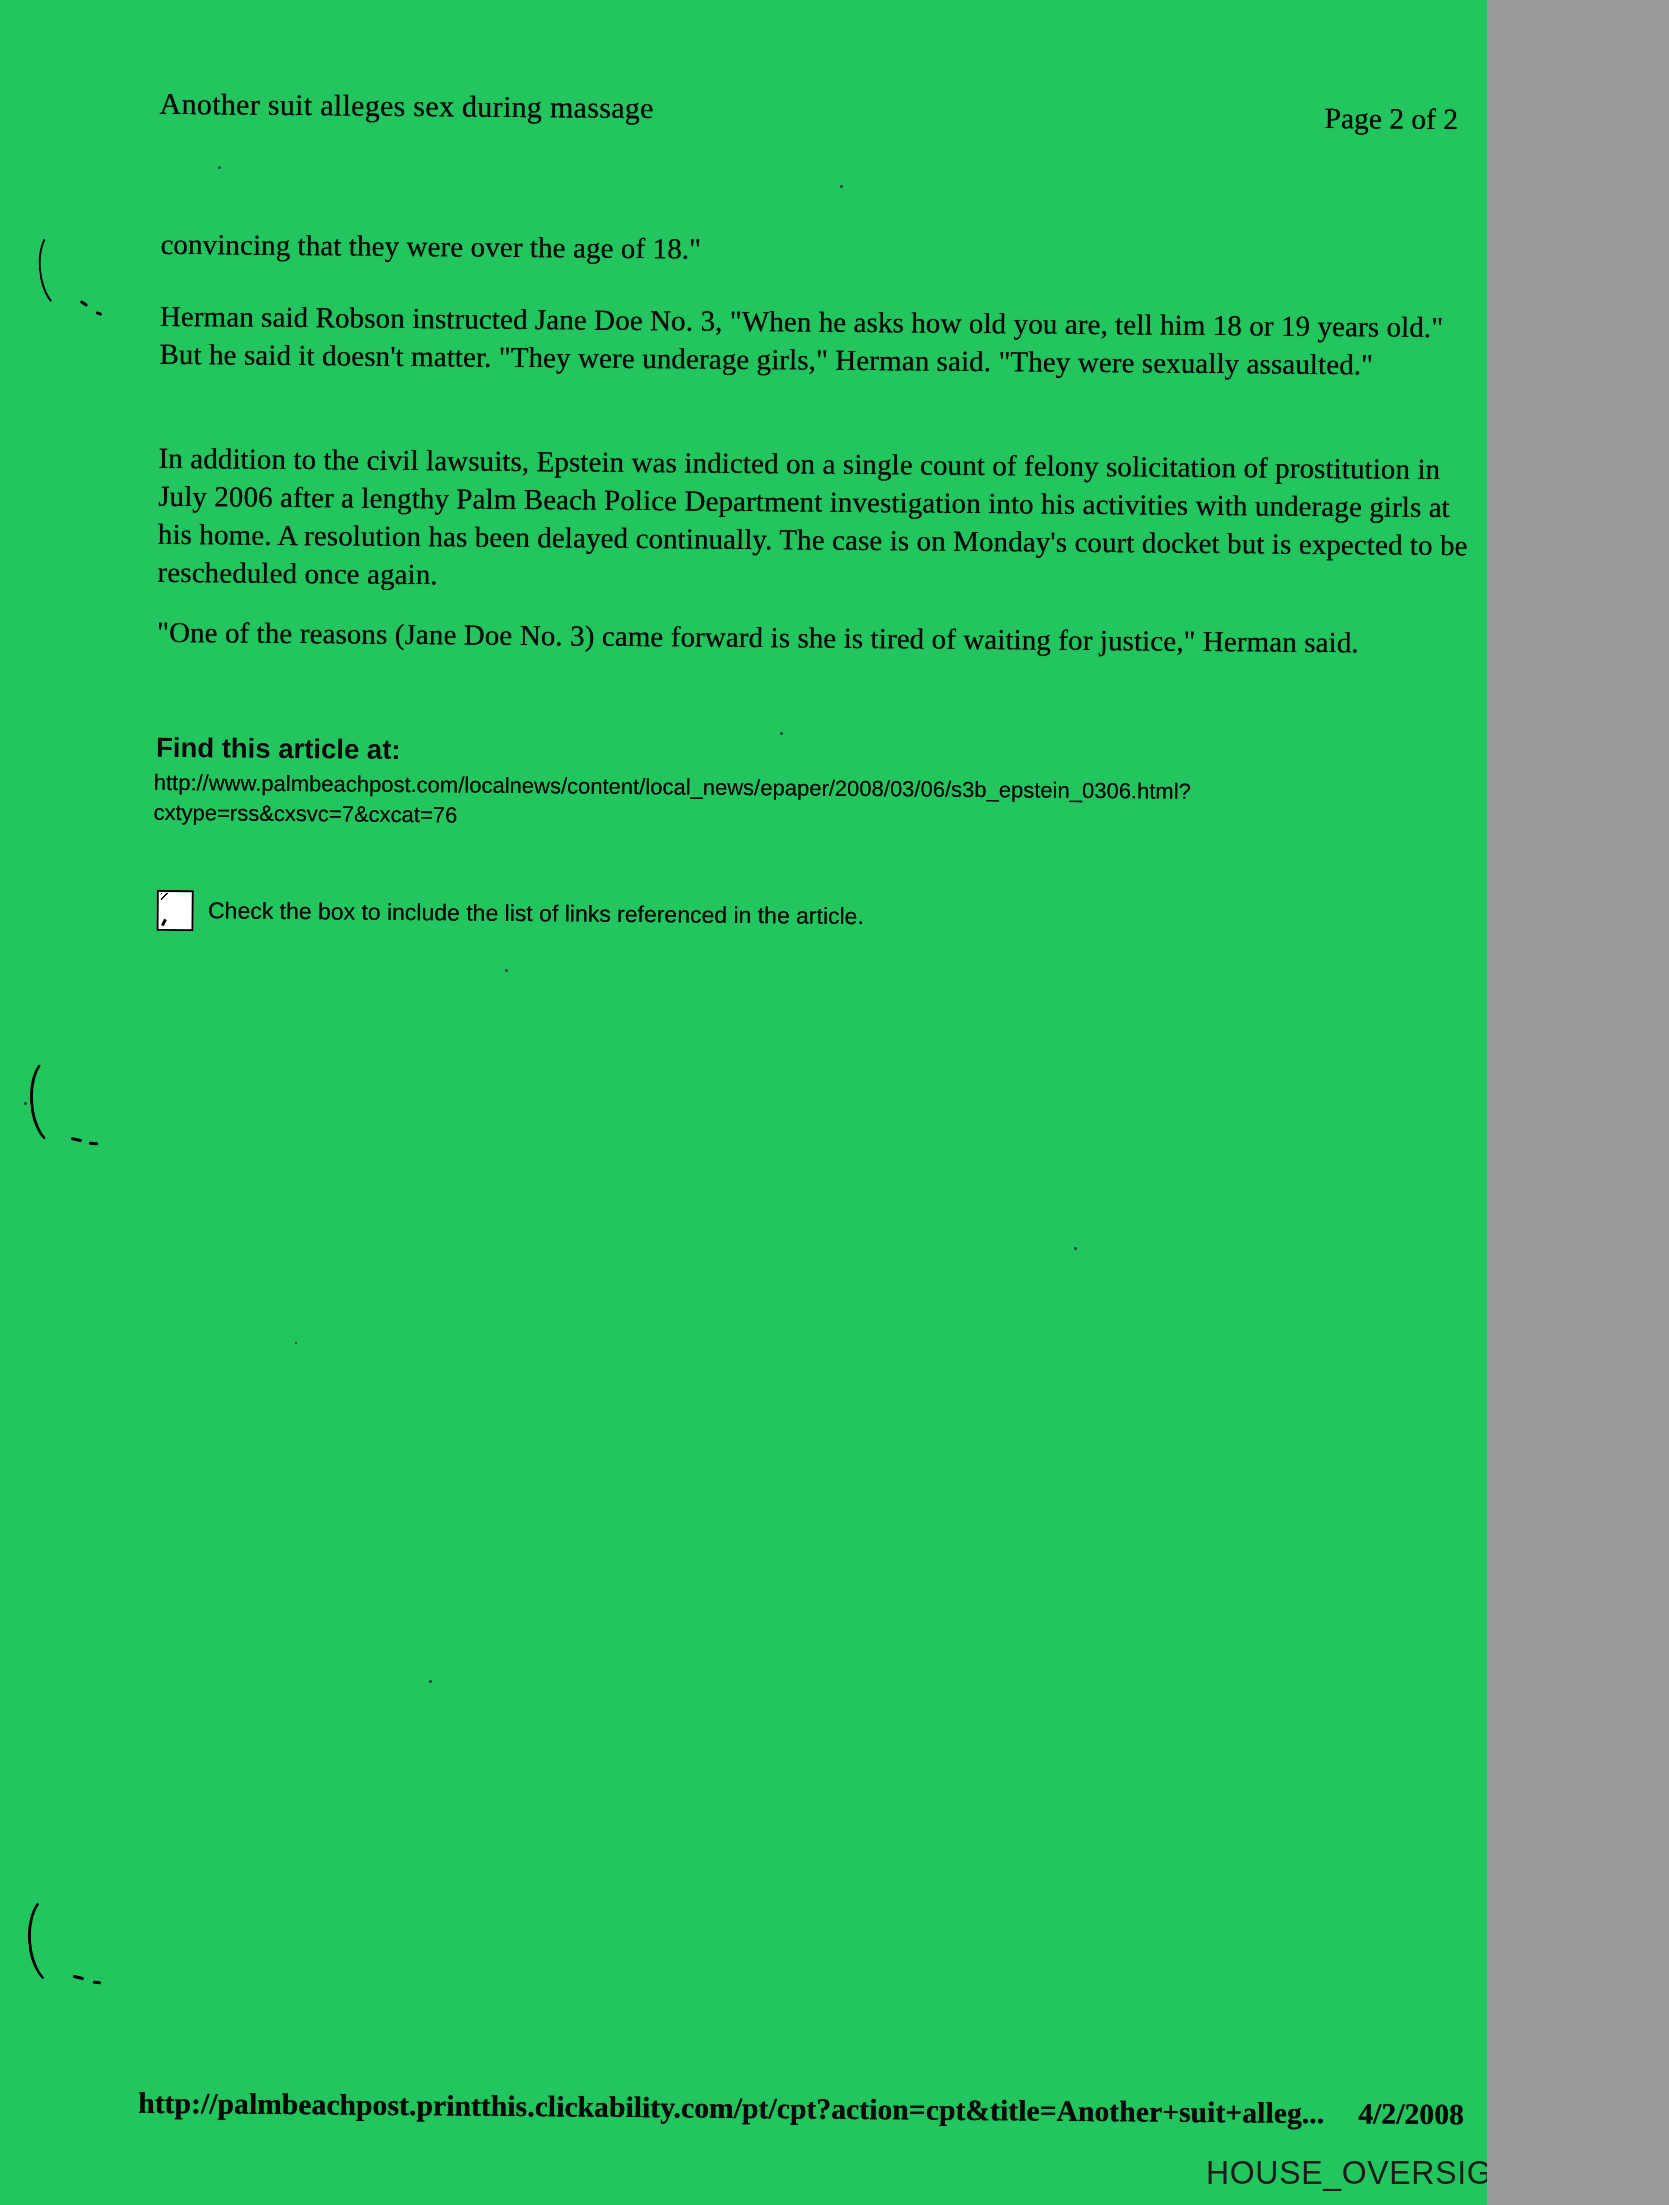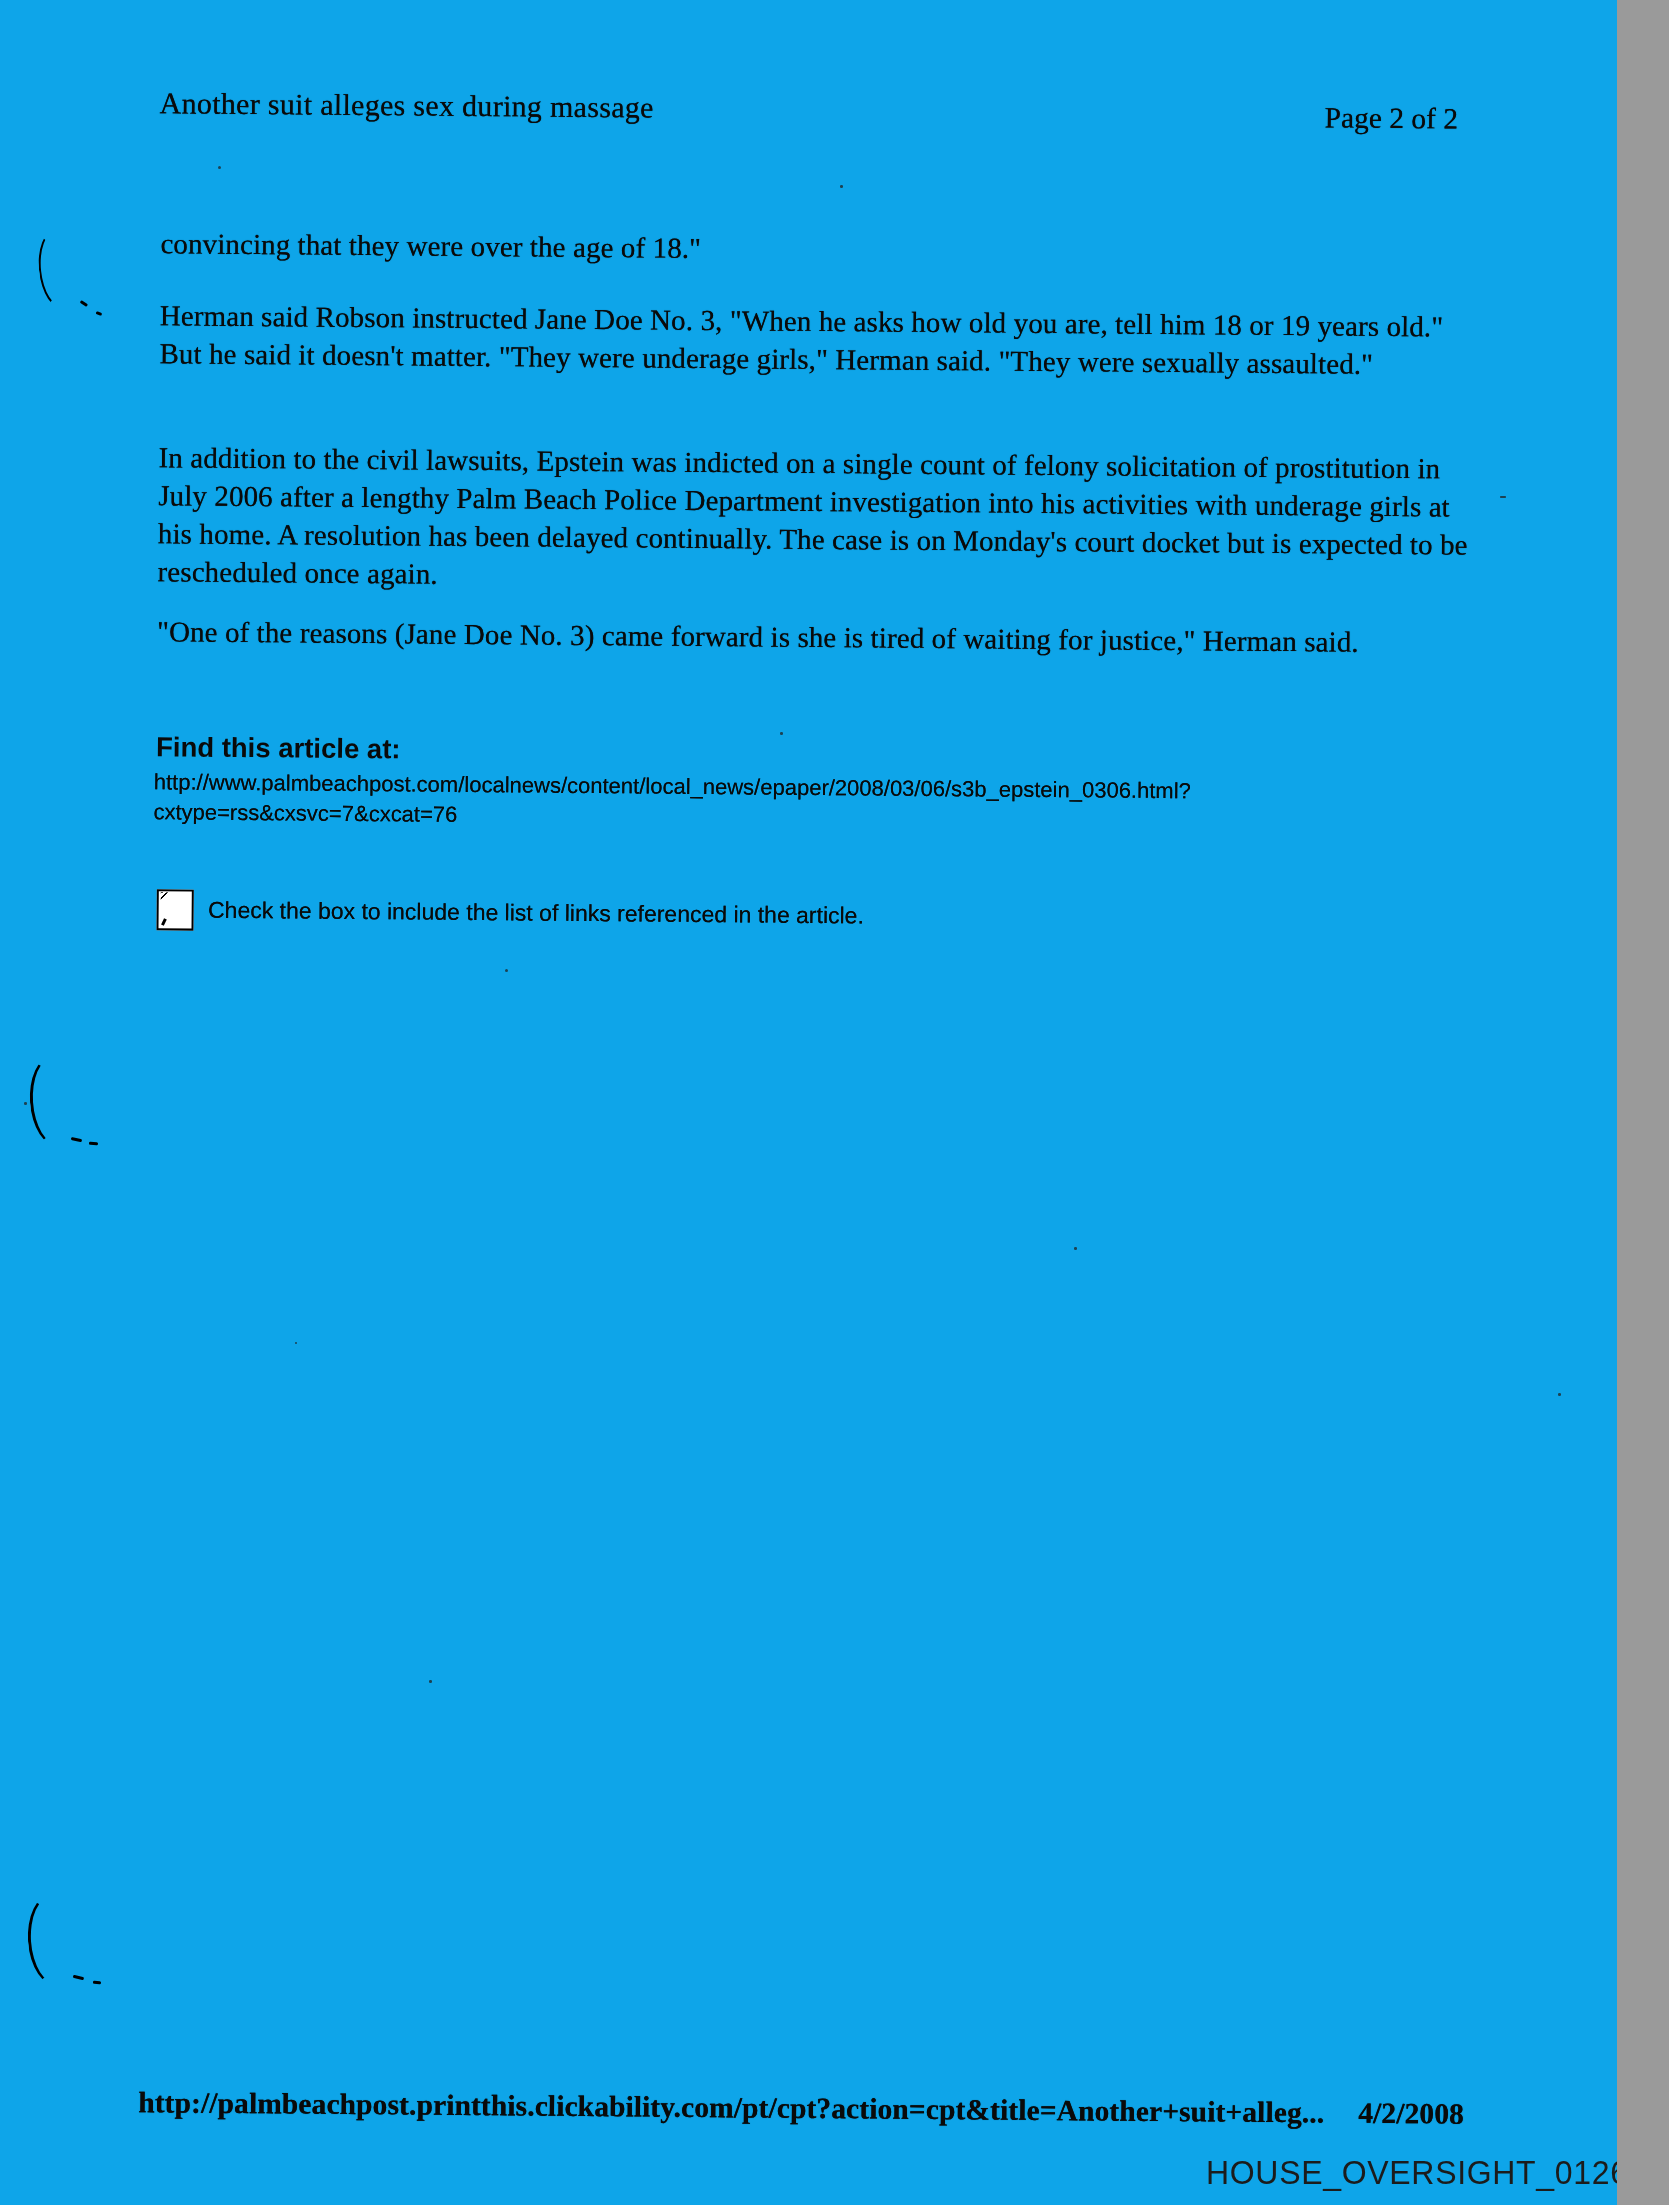--- a/index.html
+++ b/index.html
@@ -1,19 +1,19 @@
 <!DOCTYPE html>
 <html style="font-size:10.5px"><head>
 <meta charset="utf-8">
 <style>
   html,body{margin:0;padding:0;background:#9a9a9a;}
   .sheet{
     position:relative;
-    width:1617px;height:2205px;
-    background:#0ea5e9;
+    width:1487px;height:2205px;
+    background:#22c55e;
     overflow:hidden;
     font-family:"Liberation Serif", serif;
     color:#0a0a0a;
   }
   .skew{
     position:absolute;inset:0;
     transform:rotate(0.5deg);
     transform-origin:50% 50%;
   }
   .scan-text{ text-shadow:0 0 0.7px rgba(0,0,0,.85); }

